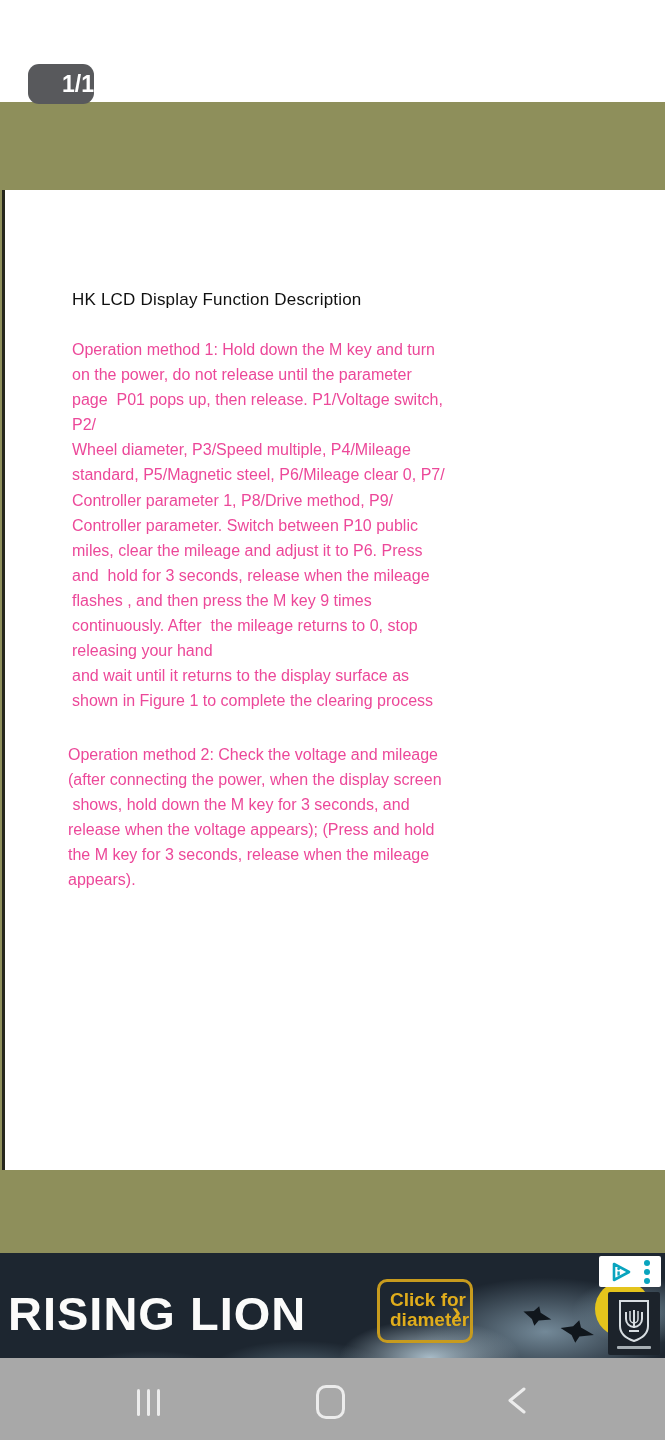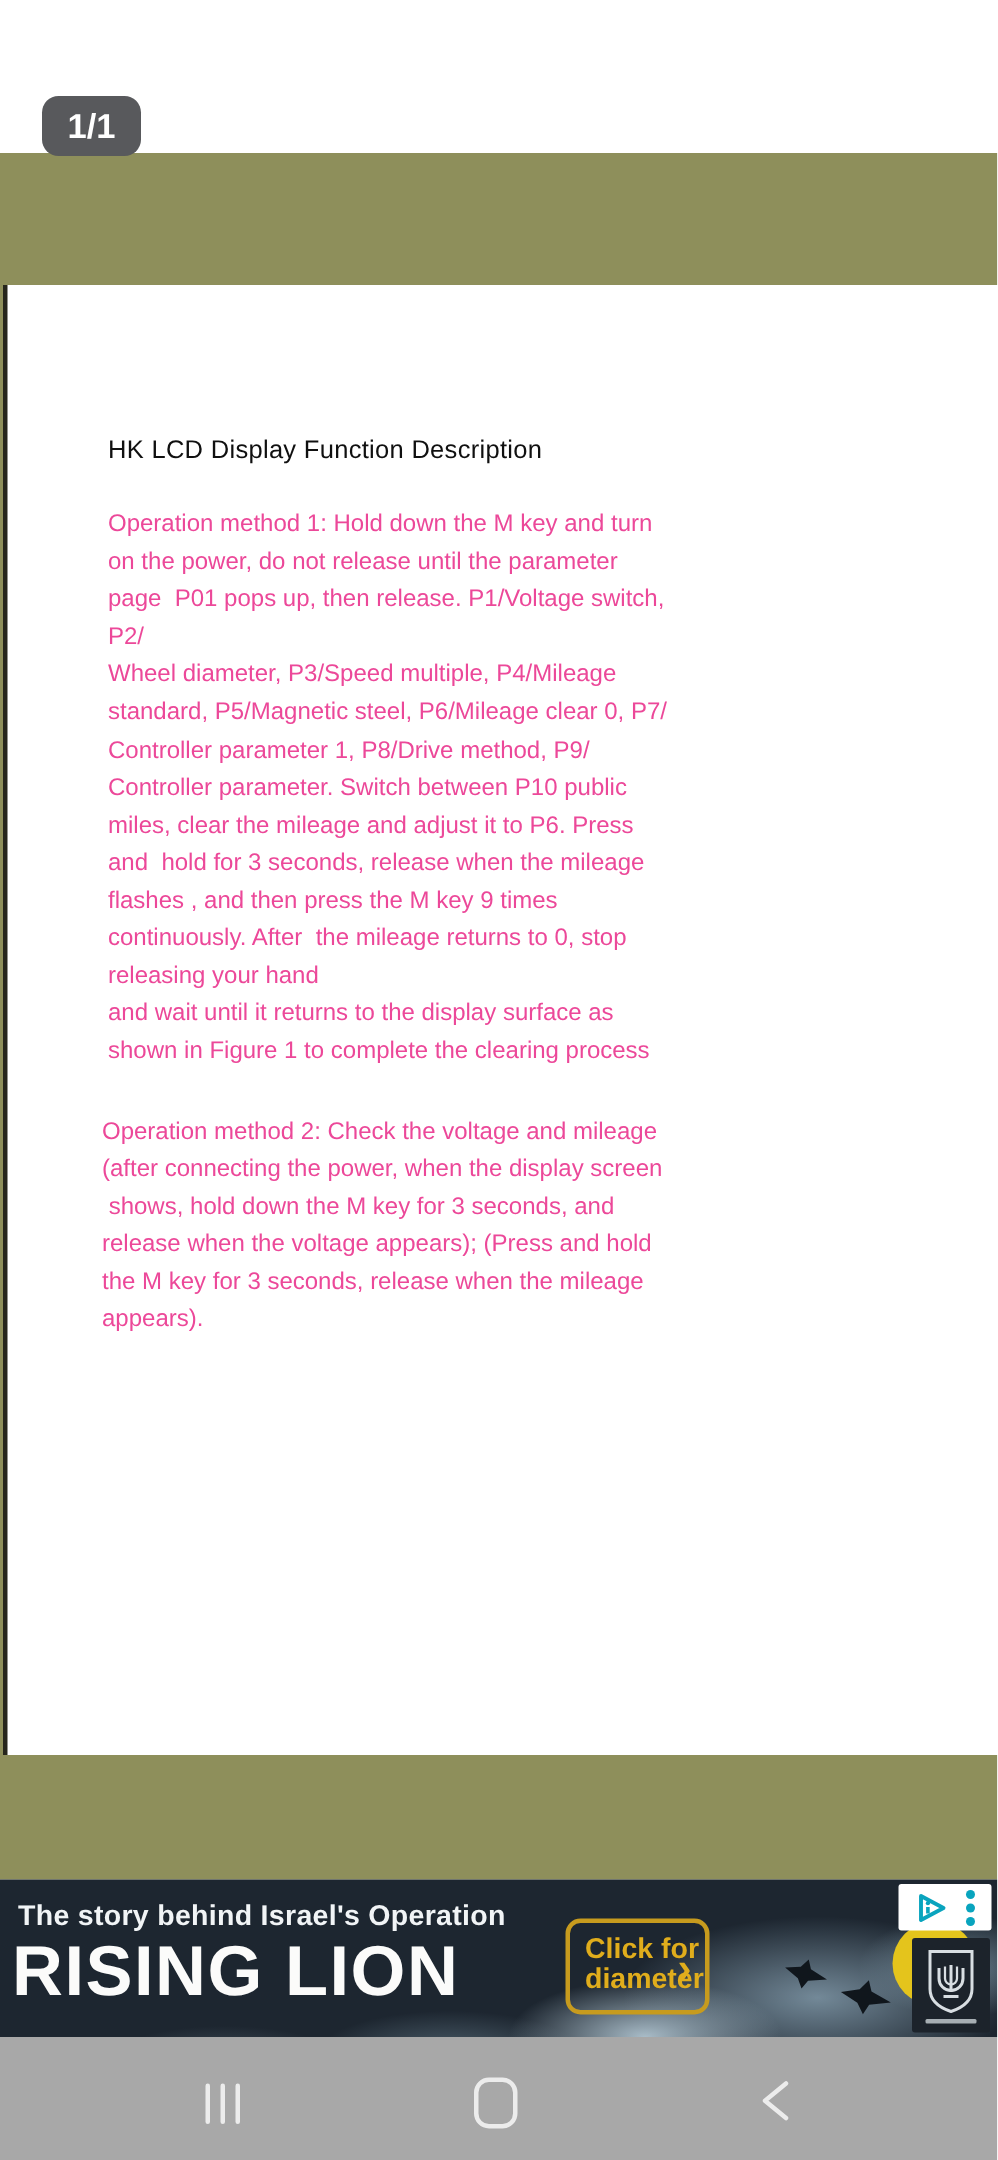--- a/index.html
+++ b/index.html
@@ -7,21 +7,21 @@
   body { font-family:"Liberation Sans", sans-serif; }
   .screen {
     position:relative; width:665px; height:1440px;
     background:#ffffff; overflow:hidden;
   }
 
   
   .badge {
     position:absolute; left:28px; top:64px; width:66px; height:40px;
     background:#58595c; border-radius:11px;
-    display:flex; align-items:center; justify-content:center;
+    display:flex; align-items:center; justify-content:flex-end;
     color:#ffffff; font-size:23px; font-weight:600; z-index:5;
   }
 
   
   .band { position:absolute; left:0; width:665px; background:#8e8f5b; }
   .band-top { top:102px; height:88px; }
   .band-bottom { top:1170px; height:83px; }
 
   
   .page { position:absolute; left:0; top:190px; width:665px; height:980px; background:#ffffff; }
@@ -148,21 +148,20 @@
     <div class="clouds"></div>
 
     <svg class="planes" width="130" height="55" viewBox="0 0 130 55">
       <g fill="#10161c">
         <path d="M18 14 l10 -3 l4 -6 l3 6 l12 4 l-12 4 l-3 6 l-4 -6 Z" transform="rotate(14 32 14)"></path>
         <path d="M55 30 l12 -4 l5 -7 l3 7 l14 5 l-14 4 l-3 7 l-5 -7 Z" transform="rotate(10 72 32)"></path>
         <path d="M92 16 l10 -3 l4 -6 l3 6 l11 4 l-11 3 l-3 6 l-4 -6 Z" transform="rotate(16 105 16)"></path>
       </g>
     </svg>
 
-    <div class="ad-kicker">The story behind Israel's Operation</div>
     <div class="ad-headline">RISING LION</div>
 
     <div class="cta">
       <div>Click for</div>
       <div>diameter</div>
       <span class="cta-chevron">›</span>
     </div>
 
     <div class="glow-circle"></div>
 

